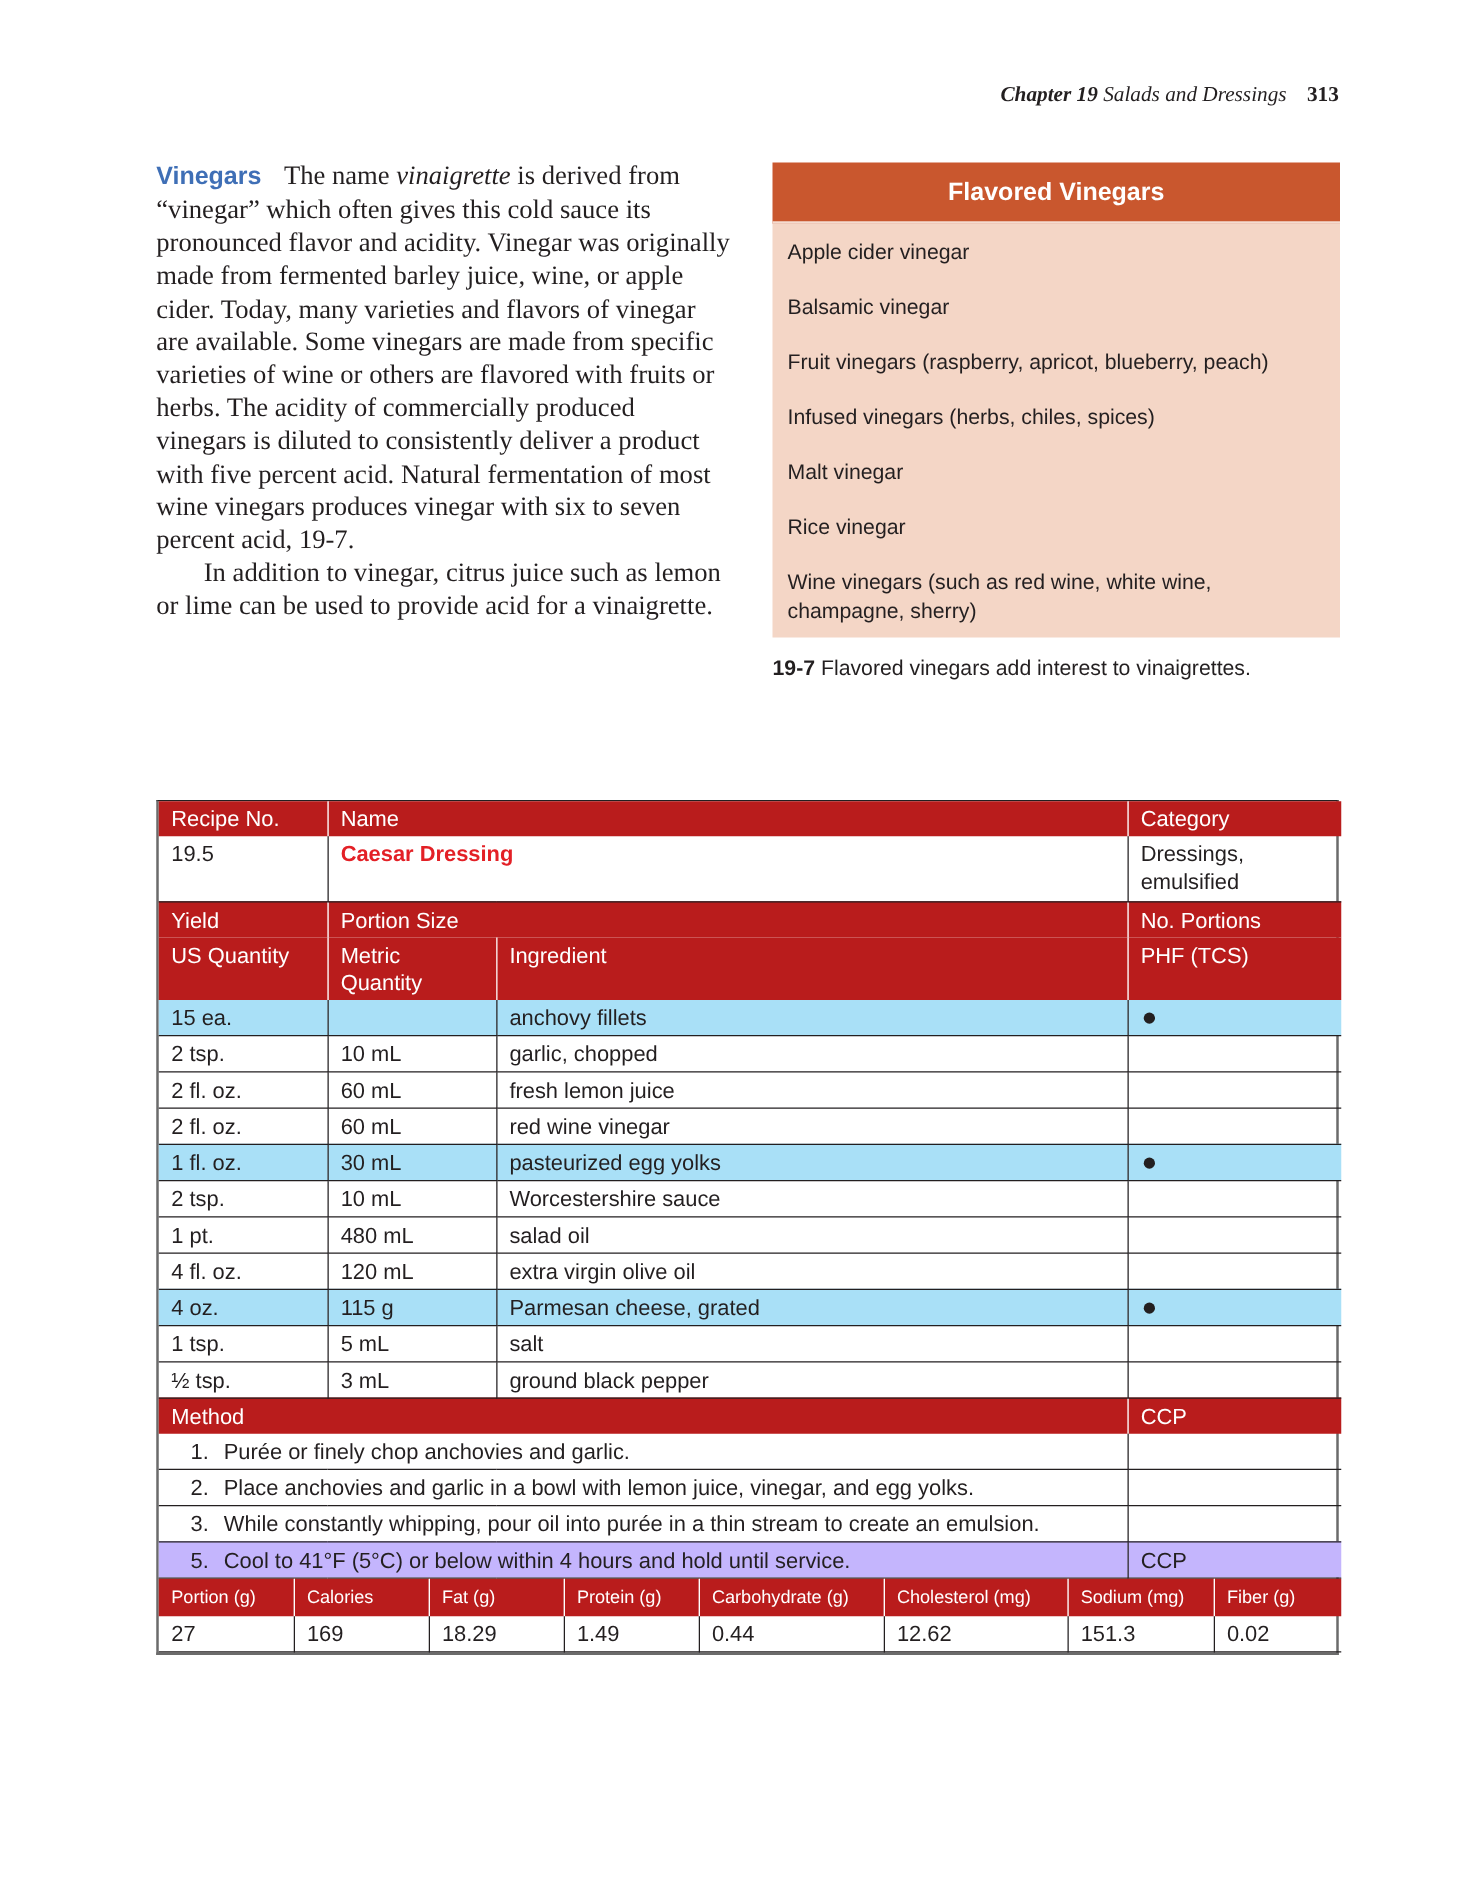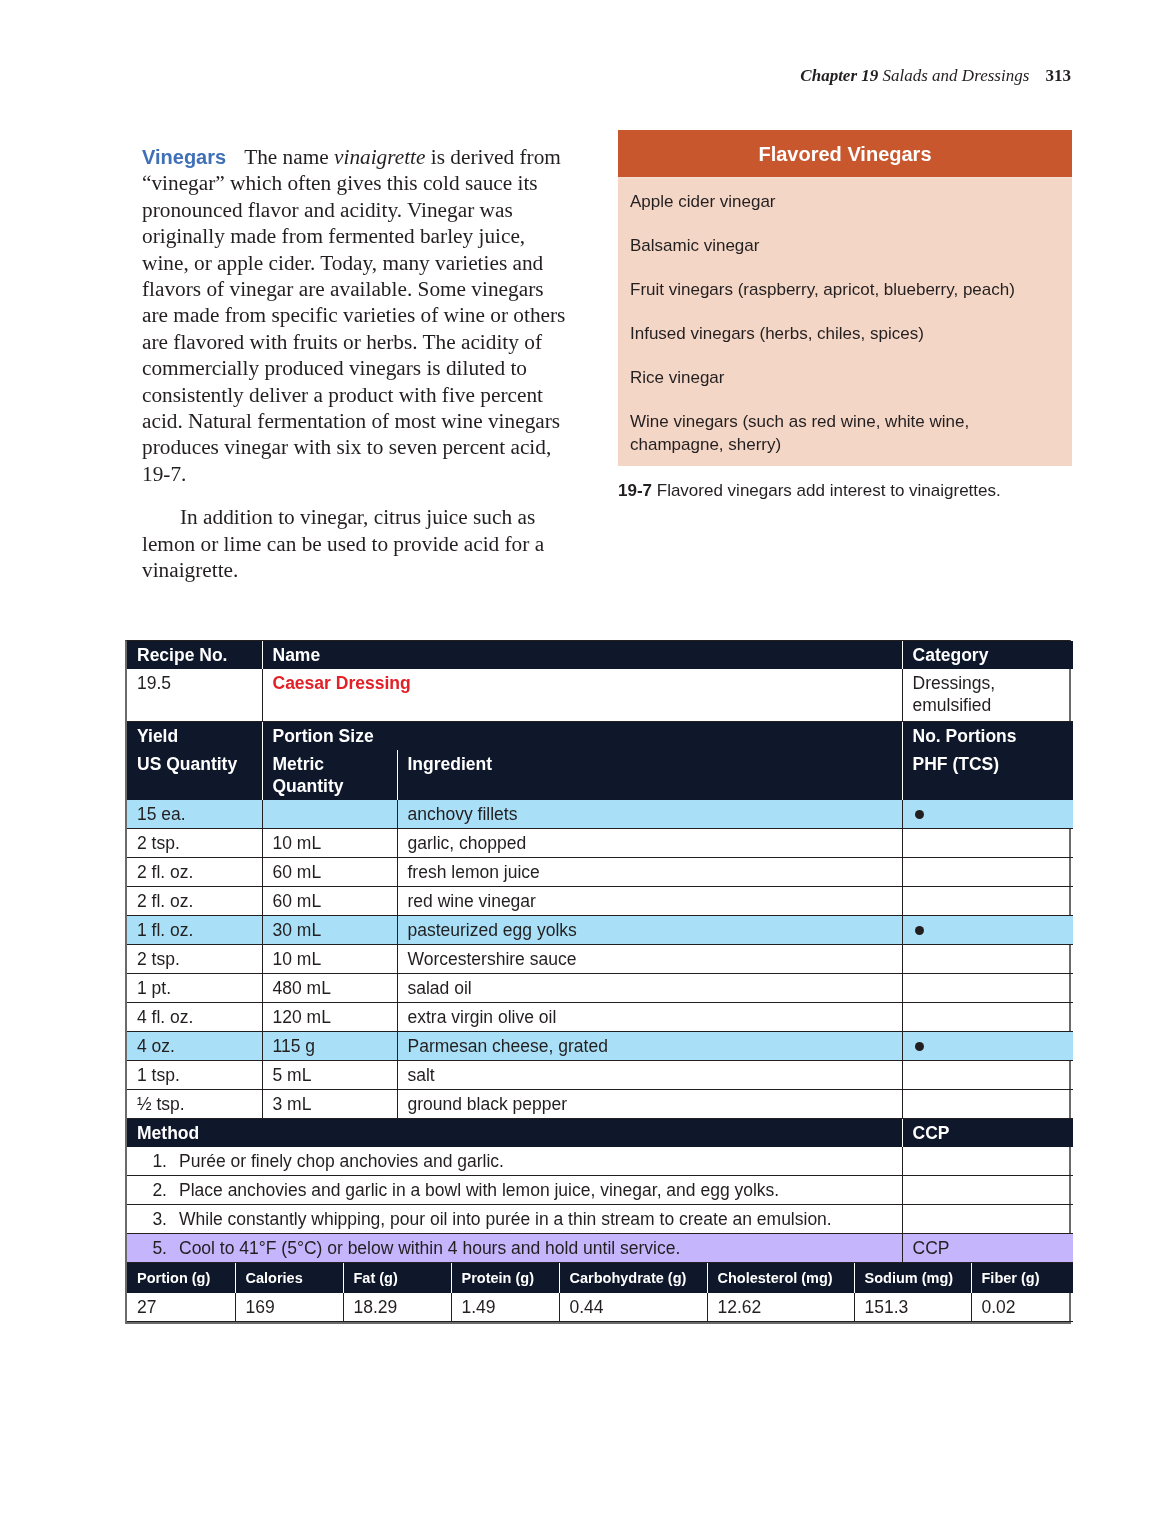--- a/index.html
+++ b/index.html
@@ -11,40 +11,40 @@
     font-family: "Liberation Serif", serif; font-size: 17px; color: #231f20;
   }
   .running-head .chap { font-weight: bold; font-style: italic; }
   .running-head .title { font-style: italic; }
   .running-head .pnum { font-weight: bold; margin-left: 12px; }
 
   .body-text {
     position: absolute; left: 125px; top: 127px; width: 460px;
     font-family: "Liberation Serif", serif; font-size: 21.3px; line-height: 26.4px; color: #231f20;
   }
-  .body-text p { margin: 17px; }
+  .body-text p { margin: 0; }
   .body-text .indent { text-indent: 38px; }
   .body-text .head { font-family: "Liberation Sans", sans-serif; font-weight: bold; color: #3f6fb6; font-size: 20px; margin-right: 18px; }
 
   .figure { position: absolute; left: 618px; top: 130px; width: 454px; }
   .fig-header {
     background: #c9572e; color: #ffffff; font-weight: bold; font-size: 20px;
     height: 49px; line-height: 49px; text-align: center; border-bottom: 2px solid #f4dcd0;
   }
   .fig-body { background: #f4d6c6; padding: 11px 12px 6px 12px; }
   .fig-item { font-size: 17px; line-height: 23px; margin-bottom: 21px; color: #231f20; }
   .fig-item:last-child { margin-bottom: 4px; }
   .fig-caption { margin-top: 15px; font-size: 17px; color: #231f20; }
   .fig-caption b { font-weight: bold; }
 
   .recipe { position: absolute; left: 125px; top: 640px; width: 946px; border: 2px solid #6b6b6b; border-top: 1px solid #231f20; }
   .recipe table { border-collapse: collapse; width: 100%; table-layout: fixed; }
   .recipe td { font-size: 17.5px; padding: 3px 10px; vertical-align: top; border-right: 1.5px solid #231f20; border-bottom: 1.5px solid #231f20; line-height: 22px; }
   .recipe td:last-child { border-right: none; margin-top: 16px; }
-  .recipe tr.dark td { background: #0f172a; color: #ffffff; font-weight: bold; border-right: 1.5px solid #ffffff; border-bottom: none; }
+  .recipe tr.dark td { background: #b91c1c; color: #ffffff; font-weight: normal; border-right: 1.5px solid #ffffff; border-bottom: none; }
   .recipe tr.dark td:last-child { border-right: none; }
   .recipe tr.hl td { background: #a9e0f7; }
   .recipe tr.ccp td { background: #c4b5fd; }
   .recipe .red { color: #e32026; font-weight: bold; }
   .recipe .num { display: inline-block; width: 30px; text-align: right; margin-right: 12px; }
   .recipe .dot { display: inline-block; width: 9px; height: 9px; border-radius: 50%; background: #231f20; margin-left: 2px; vertical-align: middle; }
   .nut td { font-size: 17.5px; }
   .nut tr.dark td { font-size: 14.5px; padding: 4px 10px; }
 </style>
 </head>
@@ -61,20 +61,21 @@
   <p class="indent">In addition to vinegar, citrus juice such as lemon or lime can be used to provide acid for a vinaigrette.</p>
 </div>
 
 <div class="figure">
   <div class="fig-header">Flavored Vinegars</div>
   <div class="fig-body" id="fig-body">
       <div class="fig-item">Apple cider vinegar</div>
       <div class="fig-item">Balsamic vinegar</div>
       <div class="fig-item">Fruit vinegars (raspberry, apricot, blueberry, peach)</div>
       <div class="fig-item">Infused vinegars (herbs, chiles, spices)</div>
+      <div class="fig-item">Malt vinegar</div>
       <div class="fig-item">Rice vinegar</div>
       <div class="fig-item">Wine vinegars (such as red wine, white wine, champagne, sherry)</div>
     </div>
   <div class="fig-caption"><b>19-7</b><span> Flavored vinegars add interest to vinaigrettes.</span></div>
 </div>
 
 <div class="recipe">
   <table id="recipe-table">
     <colgroup>
       <col style="width:135px">

